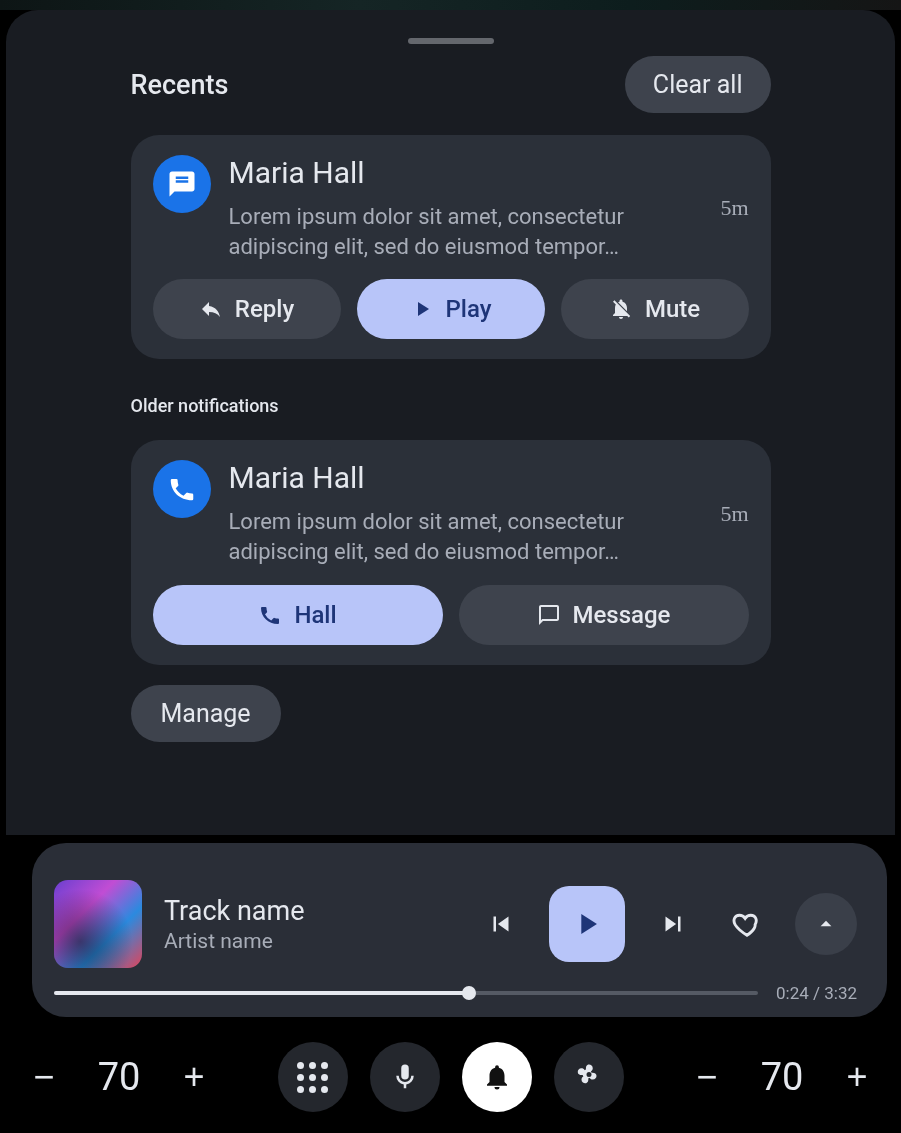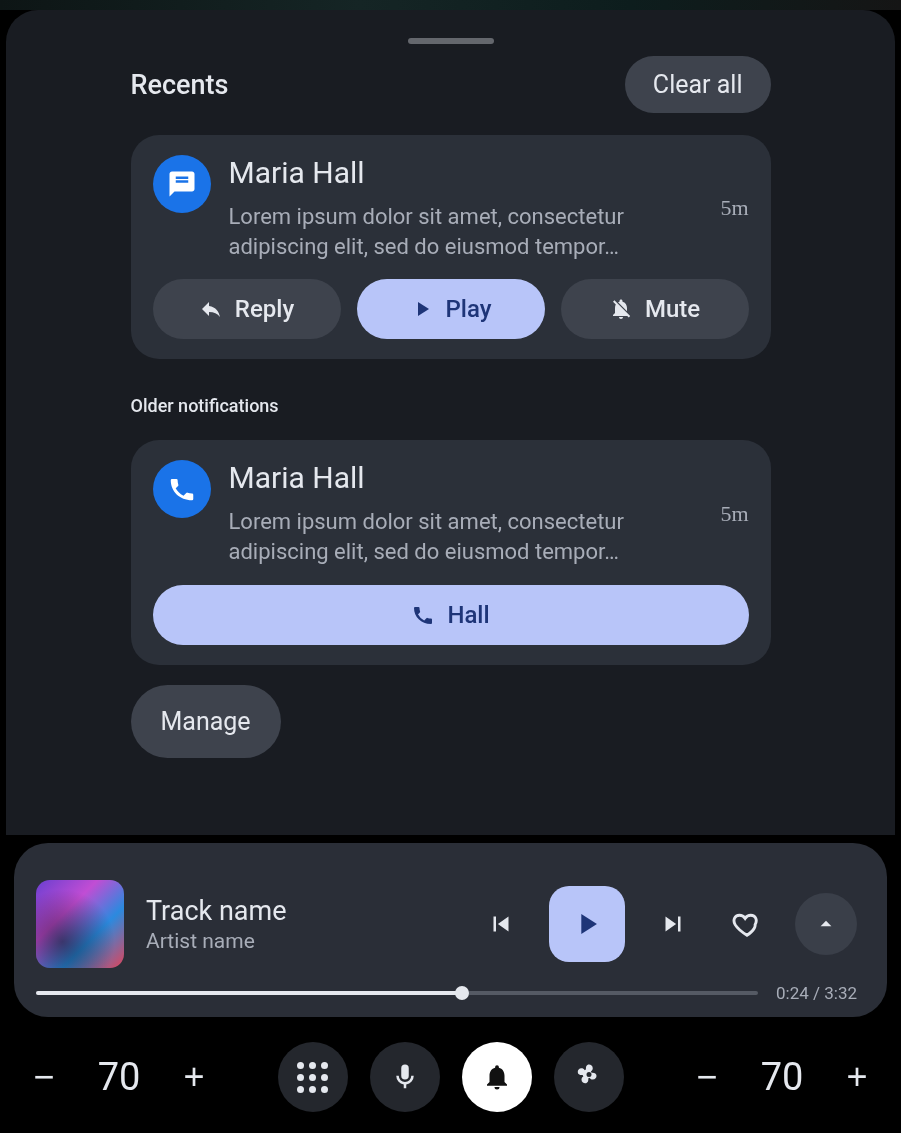--- a/index.html
+++ b/index.html
@@ -69,25 +69,25 @@
     border:none;border-radius:999px;padding:16px 0;
     font-size:24px;font-weight:500;cursor:pointer;font-family:inherit;
   }
   .act.primary{background:var(--accent);color:var(--accent-text);}
   .act.primary svg{fill:var(--accent-text);}
   .act.secondary{background:var(--card-muted);color:var(--text);}
   .act.secondary svg{fill:var(--text);}
   .act svg{width:24px;height:24px;}
   .older-title{font-size:18px;font-weight:500;margin:36px 0 24px 0;}
   .manage-row{margin-top:20px;}
-  .manage-row .chip{padding:22px 30px;}
+  .manage-row .chip{padding:14px 30px;}
 
   
   .media{
-    position:absolute;left:14px;right:14px;bottom:116px;height:174px;
+    position:absolute;left:32px;right:14px;bottom:116px;height:174px;
     background:var(--media);border-radius:34px;padding:22px 30px 14px 22px;
     display:flex;flex-direction:column;
   }
   .media-main{display:flex;align-items:center;gap:22px;flex:1;}
   .art{
     width:88px;height:88px;border-radius:14px;flex:0 0 88px;
     background:linear-gradient(135deg,#6a3fd0 0%,#c14dd4 35%,#2b8adf 65%,#e0445a 100%);
     position:relative;overflow:hidden;
   }
   .art::after{content:"";position:absolute;inset:0;background:radial-gradient(circle at 30% 70%,rgba(0,0,0,.5),transparent 60%);}
@@ -199,20 +199,26 @@
         </div>
         <div class="notif-time">5m</div>
       </div>
       <div class="notif-actions">
         <button class="act primary">
           <svg viewBox="0 0 24 24">
               <path d="M6.62 10.79a15.05 15.05 0 006.59 6.59l2.2-2.2a1 1 0 011.05-.24c1.12.37 2.33.57 3.54.57a1 1 0 011 1V20a1 1 0 01-1 1C10.07 21 3 13.93 3 5a1 1 0 011-1h3.5a1 1 0 011 1c0 1.21.2 2.42.57 3.54a1 1 0 01-.24 1.05l-2.21 2.2z"></path>
             </svg>
           <span>Hall</span>
         </button>
+        <button class="act secondary">
+          <svg viewBox="0 0 24 24">
+              <path d="M4 4h16v12H5.17L4 17.17V4m0-2c-1.1 0-2 .9-2 2v18l4-4h14c1.1 0 2-.9 2-2V4c0-1.1-.9-2-2-2H4z"></path>
+            </svg>
+          <span>Message</span>
+        </button>
       </div>
     </div>
 
     <div class="manage-row">
       <button class="chip">Manage</button>
     </div>
 
   </div>
 </div>
 

